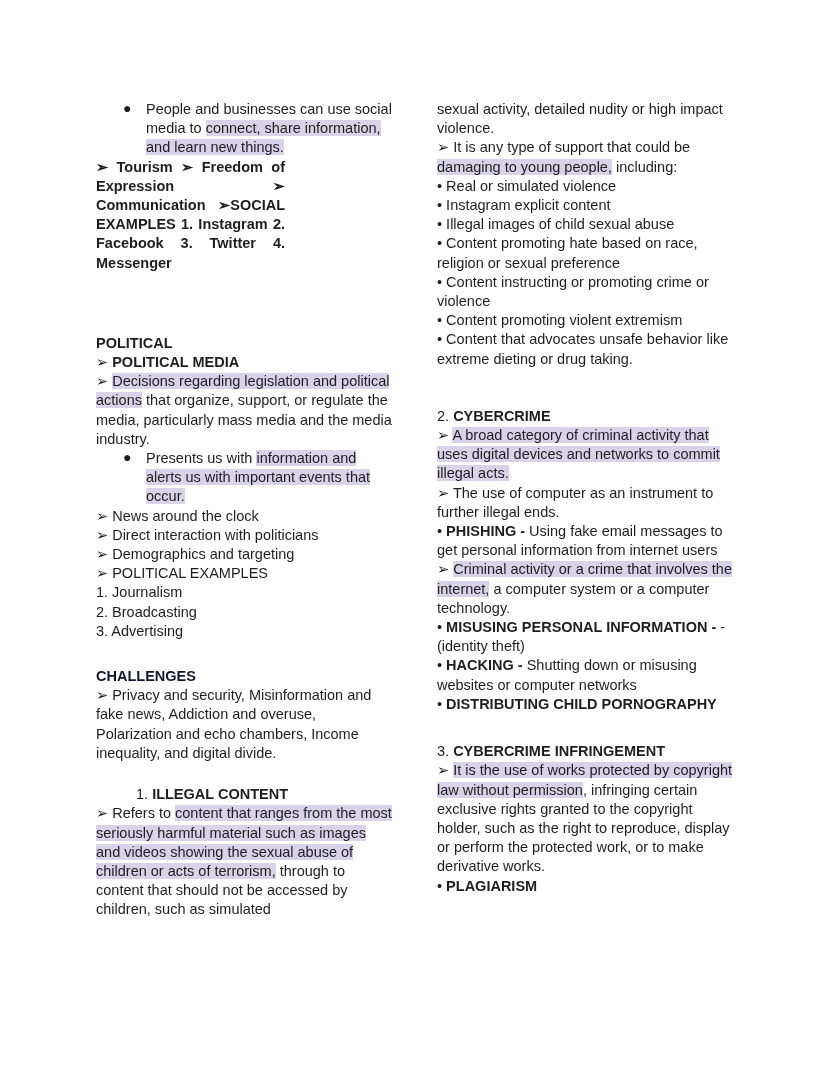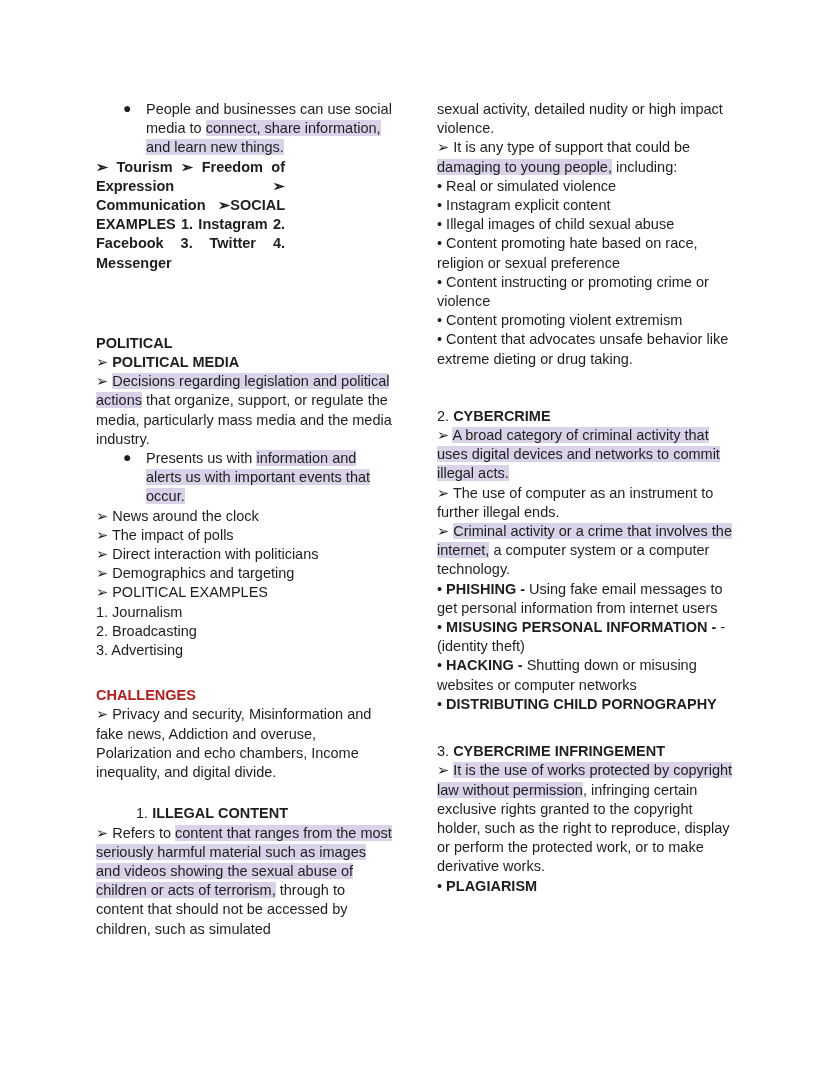--- a/index.html
+++ b/index.html
@@ -37,47 +37,46 @@
 
 <div class="page">
   <div class="col col-left">
       <div class="block bullet"><span class="marker">●</span><span>People and businesses can use social media to </span><span class="hl">connect, share information, and learn new things.</span></div>
       <div class="block justified"><span>➢ Tourism ➢ Freedom of Expression ➢ Communication ➢SOCIAL EXAMPLES 1. Instagram 2. Facebook 3. Twitter 4. Messenger</span></div>
       <div class="block p" style="margin-top: 61px;"><span class="b">POLITICAL</span></div>
       <div class="block p"><span>➢ </span><span class="b">POLITICAL MEDIA</span></div>
       <div class="block p"><span>➢ </span><span class="hl">Decisions regarding legislation and political actions</span><span> that organize, support, or regulate the media, particularly mass media and the media industry.</span></div>
       <div class="block bullet"><span class="marker">●</span><span>Presents us with </span><span class="hl">information and alerts us with important events that occur.</span></div>
       <div class="block p"><span>➢ News around the clock</span></div>
-      <div class="block p"><span>➢ The impact of polls</span></div>
       <div class="block p"><span>➢ Direct interaction with politicians</span></div>
       <div class="block p"><span>➢ Demographics and targeting</span></div>
       <div class="block p"><span>➢ POLITICAL EXAMPLES</span></div>
       <div class="block p"><span>1. Journalism</span></div>
       <div class="block p"><span>2. Broadcasting</span></div>
       <div class="block p"><span>3. Advertising</span></div>
-      <div class="block p" style="margin-top: 26px;"><span class="b" style="color: #b91c1c;">CHALLENGES</span></div>
+      <div class="block p" style="margin-top: 26px;"><span class="b" style="color: #0f172a;">CHALLENGES</span></div>
       <div class="block p"><span>➢ Privacy and security, Misinformation and fake news, Addiction and overuse, Polarization and echo chambers, Income inequality, and digital divide.</span></div>
       <div class="block p" style="margin-top: 22px; margin-left: 40px;"><span>1. </span><span class="b">ILLEGAL CONTENT</span></div>
       <div class="block p"><span>➢ Refers to </span><span class="hl">content that ranges from the most seriously harmful material such as images and videos showing the sexual abuse of children or acts of terrorism,</span><span> through to content that should not be accessed by children, such as simulated</span></div>
     </div>
   <div class="col col-right">
       <div class="block p"><span>sexual activity, detailed nudity or high impact violence.</span></div>
       <div class="block p"><span>➢ It is any type of support that could be </span><span class="hl">damaging to young people,</span><span> including:</span></div>
       <div class="block p"><span>• Real or simulated violence</span></div>
       <div class="block p"><span>• Instagram explicit content</span></div>
       <div class="block p"><span>• Illegal images of child sexual abuse</span></div>
       <div class="block p"><span>• Content promoting hate based on race, religion or sexual preference</span></div>
       <div class="block p"><span>• Content instructing or promoting crime or violence</span></div>
       <div class="block p"><span>• Content promoting violent extremism</span></div>
       <div class="block p"><span>• Content that advocates unsafe behavior like extreme dieting or drug taking.</span></div>
       <div class="block p" style="margin-top: 38px;"><span>2. </span><span class="b">CYBERCRIME</span></div>
       <div class="block p"><span>➢ </span><span class="hl">A broad category of criminal activity that uses digital devices and networks to commit illegal acts.</span></div>
       <div class="block p"><span>➢ The use of computer as an instrument to further illegal ends.</span></div>
+      <div class="block p"><span>• </span><span class="b">PHISHING - </span><span>Using fake email messages to get personal information from internet users</span></div>
       <div class="block p"><span>➢ </span><span class="hl">Criminal activity or a crime that involves the internet,</span><span> a computer system or a computer technology.</span></div>
-      <div class="block p"><span>• </span><span class="b">PHISHING - </span><span>Using fake email messages to get personal information from internet users</span></div>
       <div class="block p"><span>• </span><span class="b">MISUSING PERSONAL INFORMATION -</span><span> - (identity theft)</span></div>
       <div class="block p"><span>• </span><span class="b">HACKING - </span><span>Shutting down or misusing websites or computer networks</span></div>
       <div class="block p"><span>• </span><span class="b">DISTRIBUTING CHILD PORNOGRAPHY</span></div>
       <div class="block p" style="margin-top: 28px;"><span>3. </span><span class="b">CYBERCRIME INFRINGEMENT</span></div>
       <div class="block p"><span>➢ </span><span class="hl">It is the use of works protected by copyright law without permission</span><span>, infringing certain exclusive rights granted to the copyright holder, such as the right to reproduce, display or perform the protected work, or to make derivative works.</span></div>
       <div class="block p"><span>• </span><span class="b">PLAGIARISM</span></div>
     </div>
 </div>
 
 </body></html>

